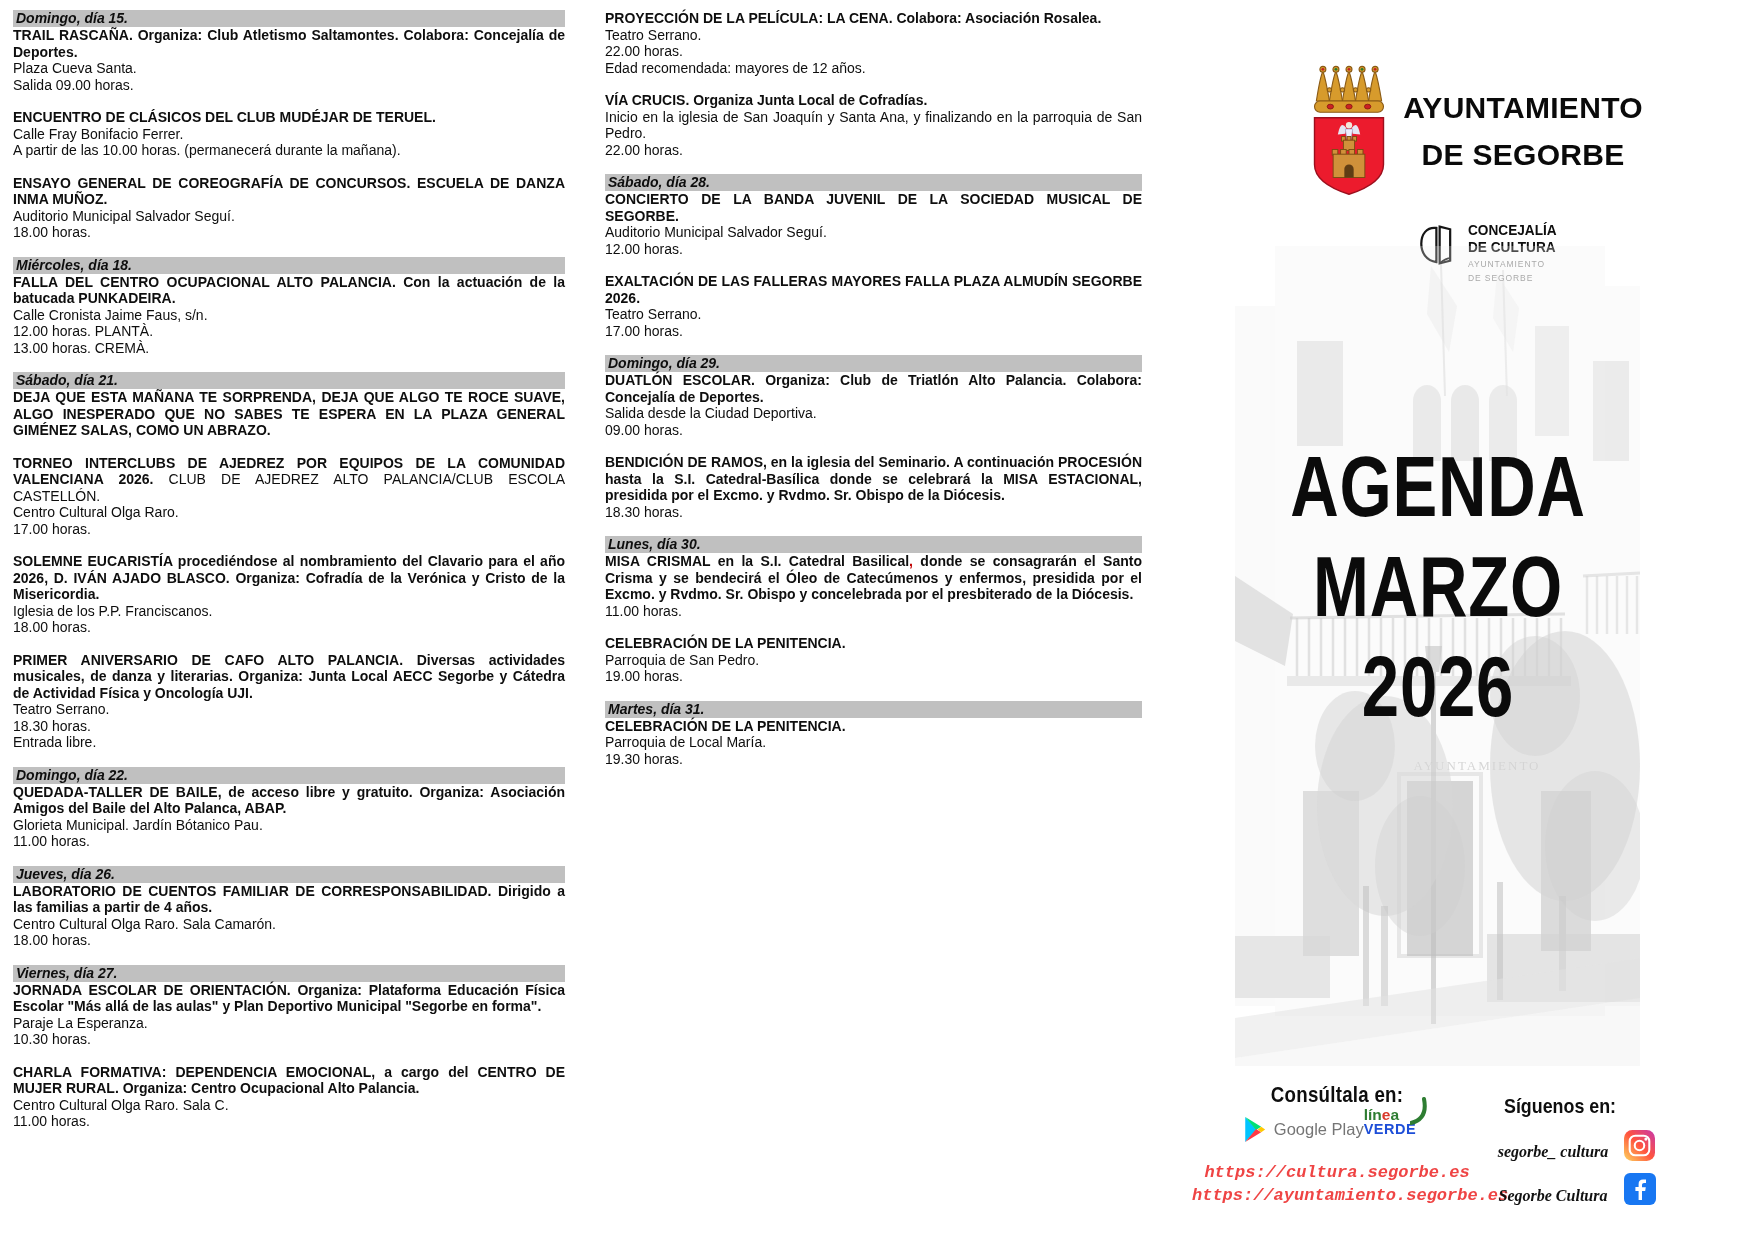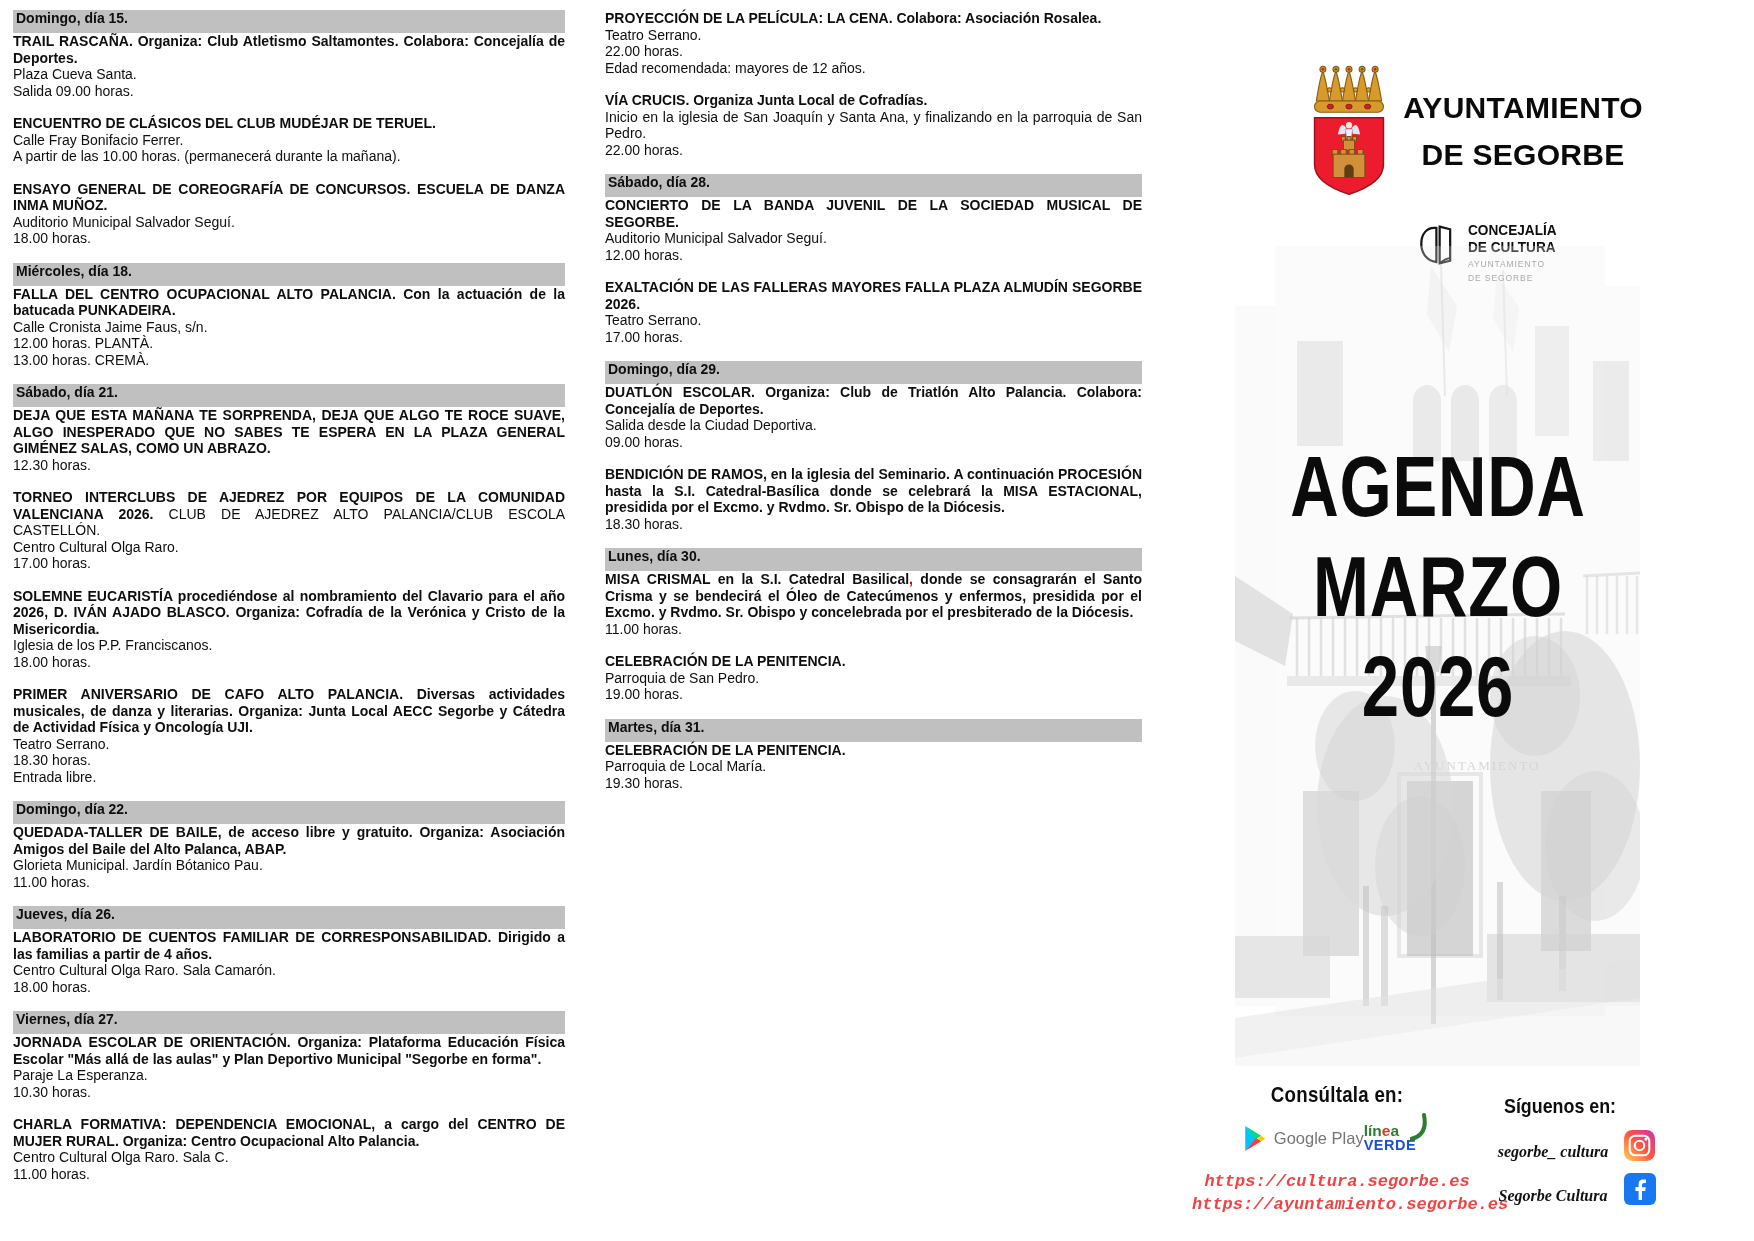--- a/index.html
+++ b/index.html
@@ -2,21 +2,21 @@
 <html><head>
 <meta charset="utf-8">
 <style>
   html,body{margin:0;padding:0;background:#ffffff;}
   .page{position:relative;width:1754px;height:1241px;background:#fff;overflow:hidden;
         font-family:"Liberation Sans",sans-serif;color:#0e0e0e;}
   
   .textcol{position:absolute;top:10px;font-size:14px;line-height:16.5px;}
   .col1{left:13px;width:552px;}
   .col2{left:605px;width:537px;}
-  .day-bar{background:#c0c0c0;font-weight:bold;height:23px;line-height:17px;padding-left:3px;}
+  .day-bar{background:#c0c0c0;font-weight:bold;height:17px;line-height:17px;padding-left:3px;font-style:italic;}
   .event{margin:0 0 16px 0;}
   .event-title{margin:0;font-weight:bold;text-align:justify;}
   .event-title .reg{font-weight:normal;}
   .red-comma{color:#c00000;}
   .event-line{text-align:justify;}
   
   .panel{position:absolute;left:1170px;top:16px;width:584px;height:1241px;}
   .coat{position:absolute;left:132px;top:44px;width:94px;height:138px;}
   .org-title{position:absolute;left:226px;top:68px;width:254px;text-align:center;
              font-size:30px;font-weight:bold;line-height:47px;letter-spacing:.3px;color:#0a0a0a;}
@@ -25,21 +25,21 @@
   .conc-text{padding-top:8px;}
   .conc-main{font-size:14.5px;font-weight:bold;line-height:17px;transform:scaleX(.94);transform-origin:left;}
   .conc-sub{font-size:8.5px;color:#8f8f8f;letter-spacing:.9px;line-height:11px;margin-top:3px;}
   .photo{position:absolute;left:65px;top:230px;width:405px;height:820px;opacity:.5;z-index:1;}
   .agenda-title{position:absolute;left:40px;top:420px;width:456px;text-align:center;z-index:3;}
   .agenda-line{font-size:86px;line-height:100px;font-weight:bold;color:#0b0b0b;
                transform:scaleX(.78);transform-origin:50% 50%;letter-spacing:1px;white-space:nowrap;}
   
   .footer-consult{position:absolute;left:22px;top:1066px;width:290px;text-align:center;z-index:4;}
   .consult-label{font-size:22px;font-weight:bold;transform:scaleX(.85);transform-origin:center;letter-spacing:.3px;}
-  .store-row{margin-top:9px;display:flex;justify-content:center;align-items:center;gap:0;height:42px;}
+  .store-row{display:flex;justify-content:center;gap:0;height:42px;}
   .gp{display:flex;align-items:center;gap:7px;}
   .gp-text{font-size:16.5px;color:#757575;}
   .lv{position:relative;text-align:left;line-height:14px;padding-right:14px;}
   .lv-top{font-size:15.5px;font-weight:bold;color:#2e7d32;}
   .lv-e{color:#d93a2b;}
   .lv-bottom{font-size:14.5px;font-weight:bold;color:#1d4ed8;letter-spacing:.5px;}
   .lv-arc{position:absolute;top:-11px;right:-2px;}
   .urls{margin-top:11px;font-family:Liberation Mono, monospace;font-style:italic;font-weight:bold;
         font-size:17px;line-height:23px;color:#ef4444;}
   .footer-follow{position:absolute;left:318px;top:1078px;width:250px;z-index:4;}
@@ -73,21 +73,20 @@
       <div class="day-bar">Miércoles, día 18.</div>
       <div class="event">
         <p class="event-title"><b>FALLA DEL CENTRO OCUPACIONAL ALTO PALANCIA. Con la actuación de la batucada PUNKADEIRA.</b></p>
         <div class="event-line">Calle Cronista Jaime Faus, s/n.</div>
         <div class="event-line">12.00 horas. PLANTÀ.</div>
         <div class="event-line">13.00 horas. CREMÀ.</div>
       </div>
       <div class="day-bar">Sábado, día 21.</div>
       <div class="event">
         <p class="event-title"><b>DEJA QUE ESTA MAÑANA TE SORPRENDA, DEJA QUE ALGO TE ROCE SUAVE, ALGO INESPERADO QUE NO SABES TE ESPERA EN LA PLAZA GENERAL GIMÉNEZ SALAS, COMO UN ABRAZO.</b></p>
-        <div class="event-line">12.30 horas.</div>
       </div>
       <div class="event">
         <p class="event-title"><b>TORNEO INTERCLUBS DE AJEDREZ POR EQUIPOS DE LA COMUNIDAD VALENCIANA 2026.</b><span class="reg"> CLUB DE AJEDREZ ALTO PALANCIA/CLUB ESCOLA CASTELLÓN.</span></p>
         <div class="event-line">Centro Cultural Olga Raro.</div>
         <div class="event-line">17.00 horas.</div>
       </div>
       <div class="event">
         <p class="event-title"><b>SOLEMNE EUCARISTÍA procediéndose al nombramiento del Clavario para el año 2026, D. IVÁN AJADO BLASCO.  Organiza: Cofradía de la Verónica y Cristo de la Misericordia.</b></p>
         <div class="event-line">Iglesia de los P.P. Franciscanos.</div>
         <div class="event-line">18.00 horas.</div>

